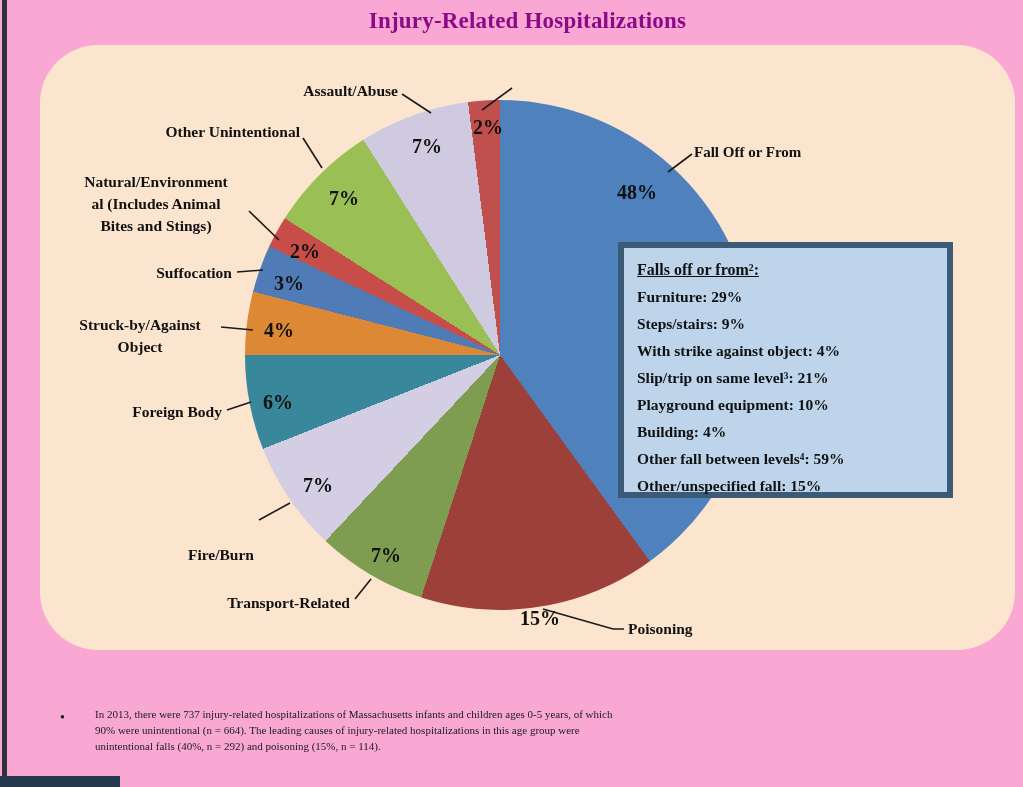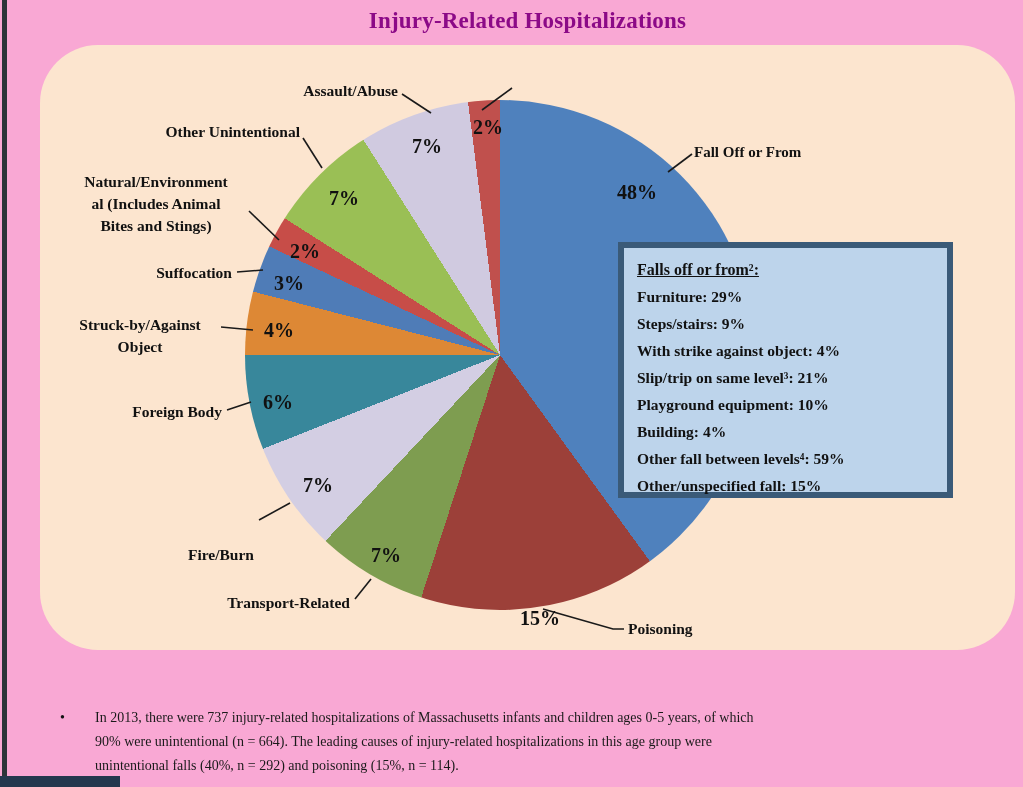--- a/index.html
+++ b/index.html
@@ -29,22 +29,22 @@
   .falls-box{position:absolute;left:618px;top:242px;width:335px;height:256px;box-sizing:border-box;
     border:6px solid #1d4ed8;padding:8px 13px;}
   .falls-title{font-size:16px;font-weight:bold;color:#111;text-decoration:underline;line-height:27px;}
   .falls-item{font-size:15.5px;font-weight:bold;color:#111;line-height:27px;white-space:nowrap;}
 
   .caption{position:absolute;left:40px;top:663px;width:975px;text-align:center;
     font-size:15px;font-weight:bold;color:#111;white-space:nowrap;}
 
   .bullet-row{position:absolute;left:0;top:706px;width:1023px;}
   .bullet-glyph{position:absolute;left:60px;top:4px;font-size:14px;color:#111;}
-  .bullet-text{position:absolute;left:95px;top:0;width:900px;font-size:14px;color:#1a1a1a;
-    line-height:24px;white-space:pre-line;}
+  .bullet-text{position:absolute;left:95px;top:0;width:900px;font-size:11px;color:#1a1a1a;
+    line-height:16px;white-space:pre-line;}
 </style>
 </head>
 <body>
 
 <div class="page">
   <div class="left-edge-bar" style="background: rgb(45, 52, 58);"></div>
   <div class="bottom-left-bar" style="background: rgb(36, 56, 78);"></div>
 
   <div class="chart-title" style="color: rgb(140, 10, 135);">Injury-Related Hospitalizations</div>
 

